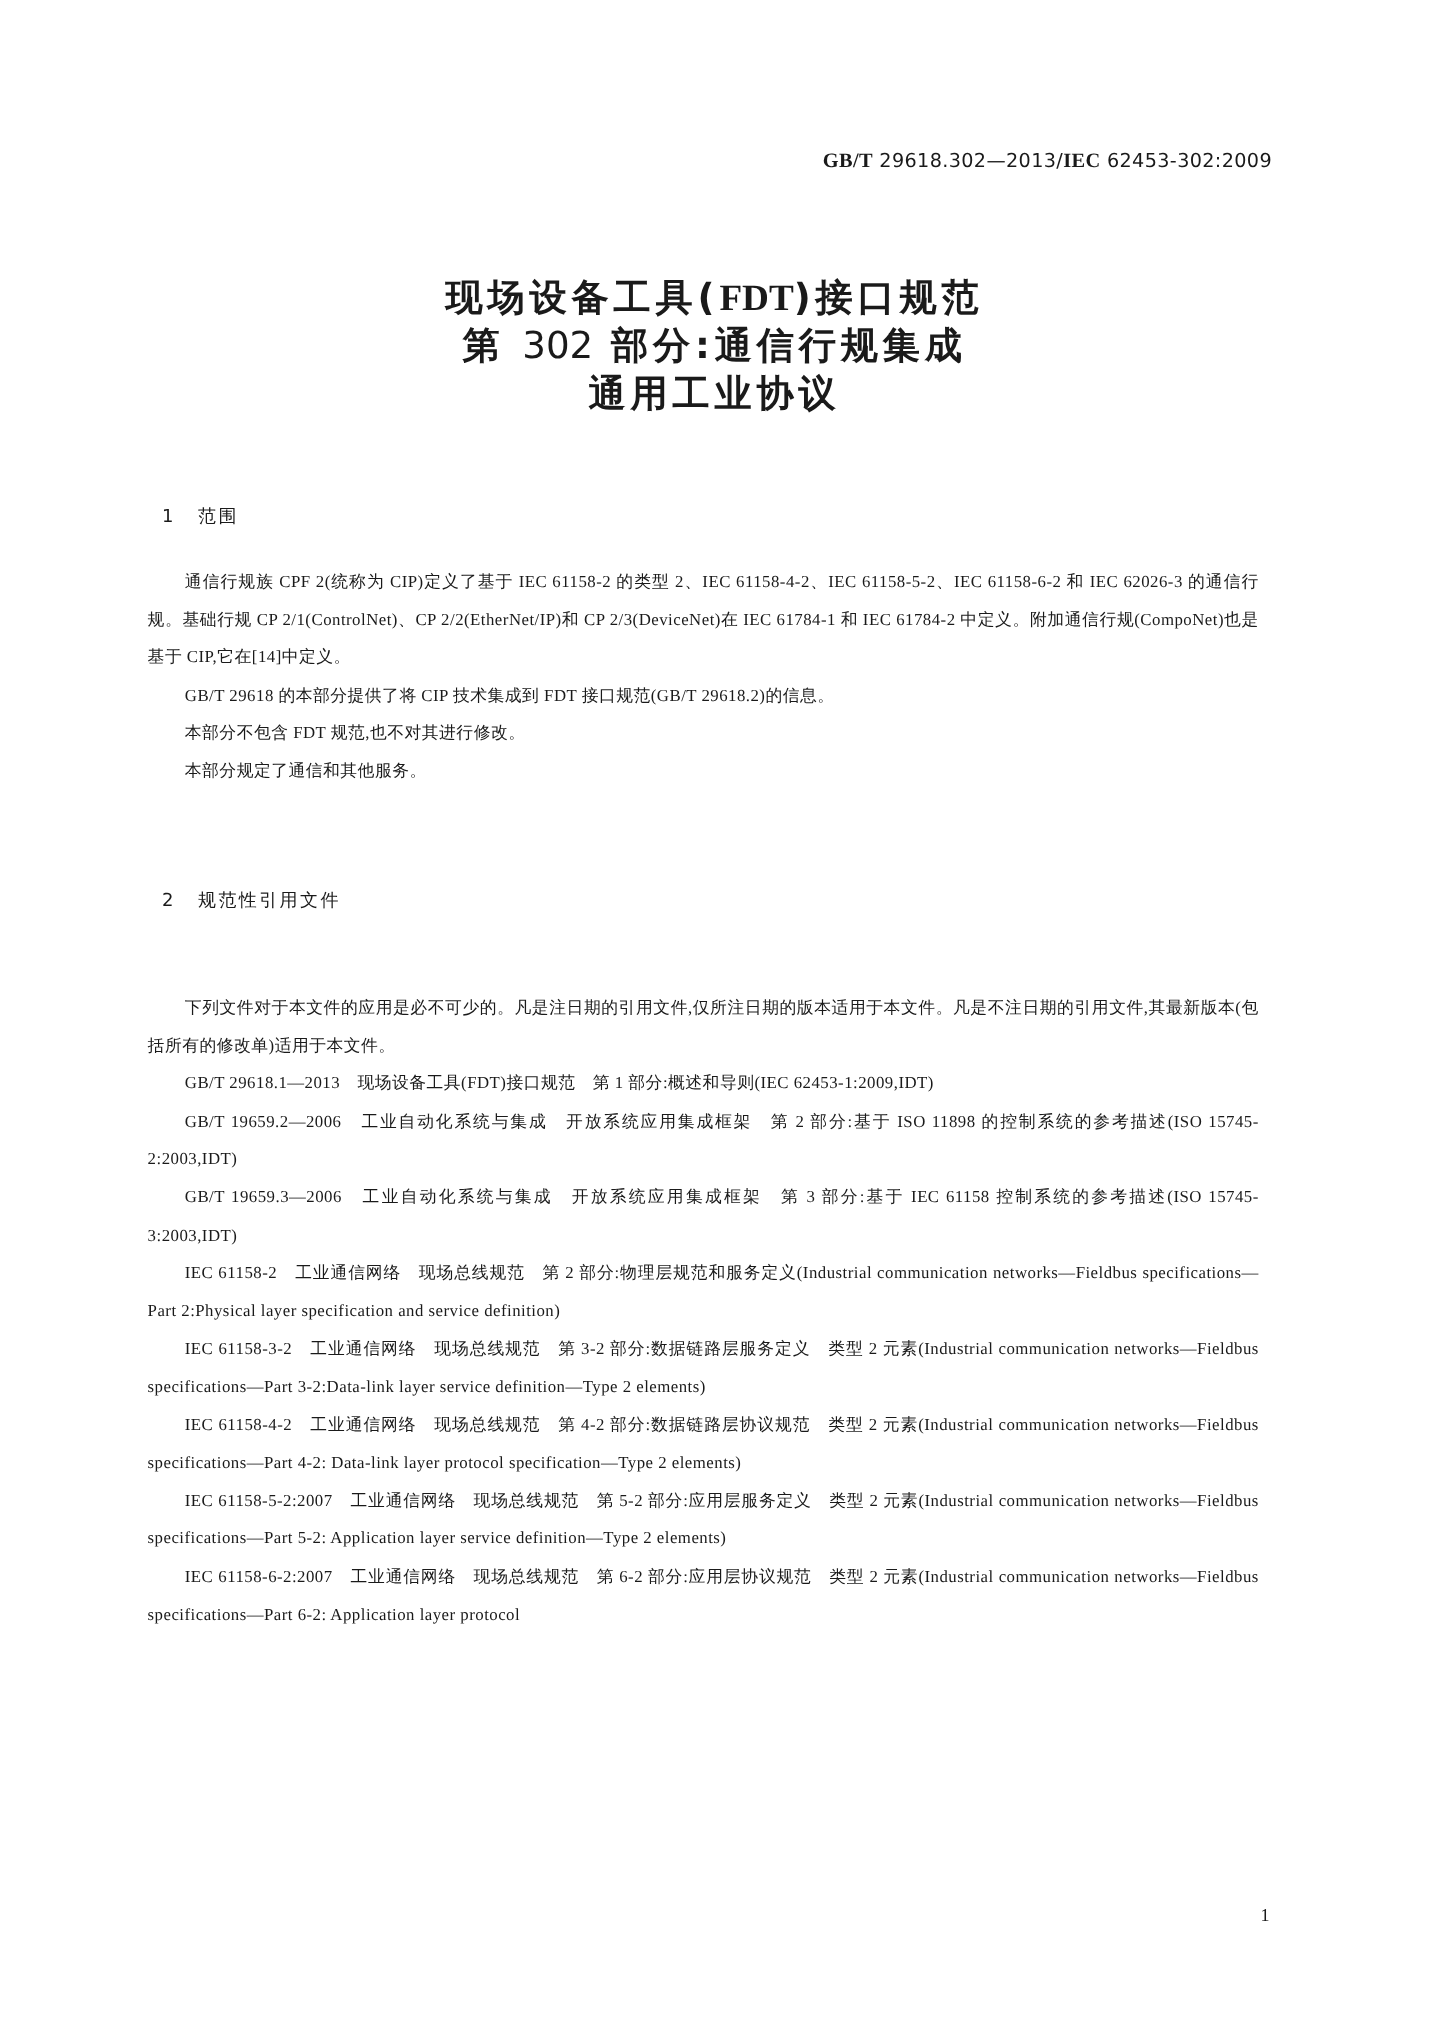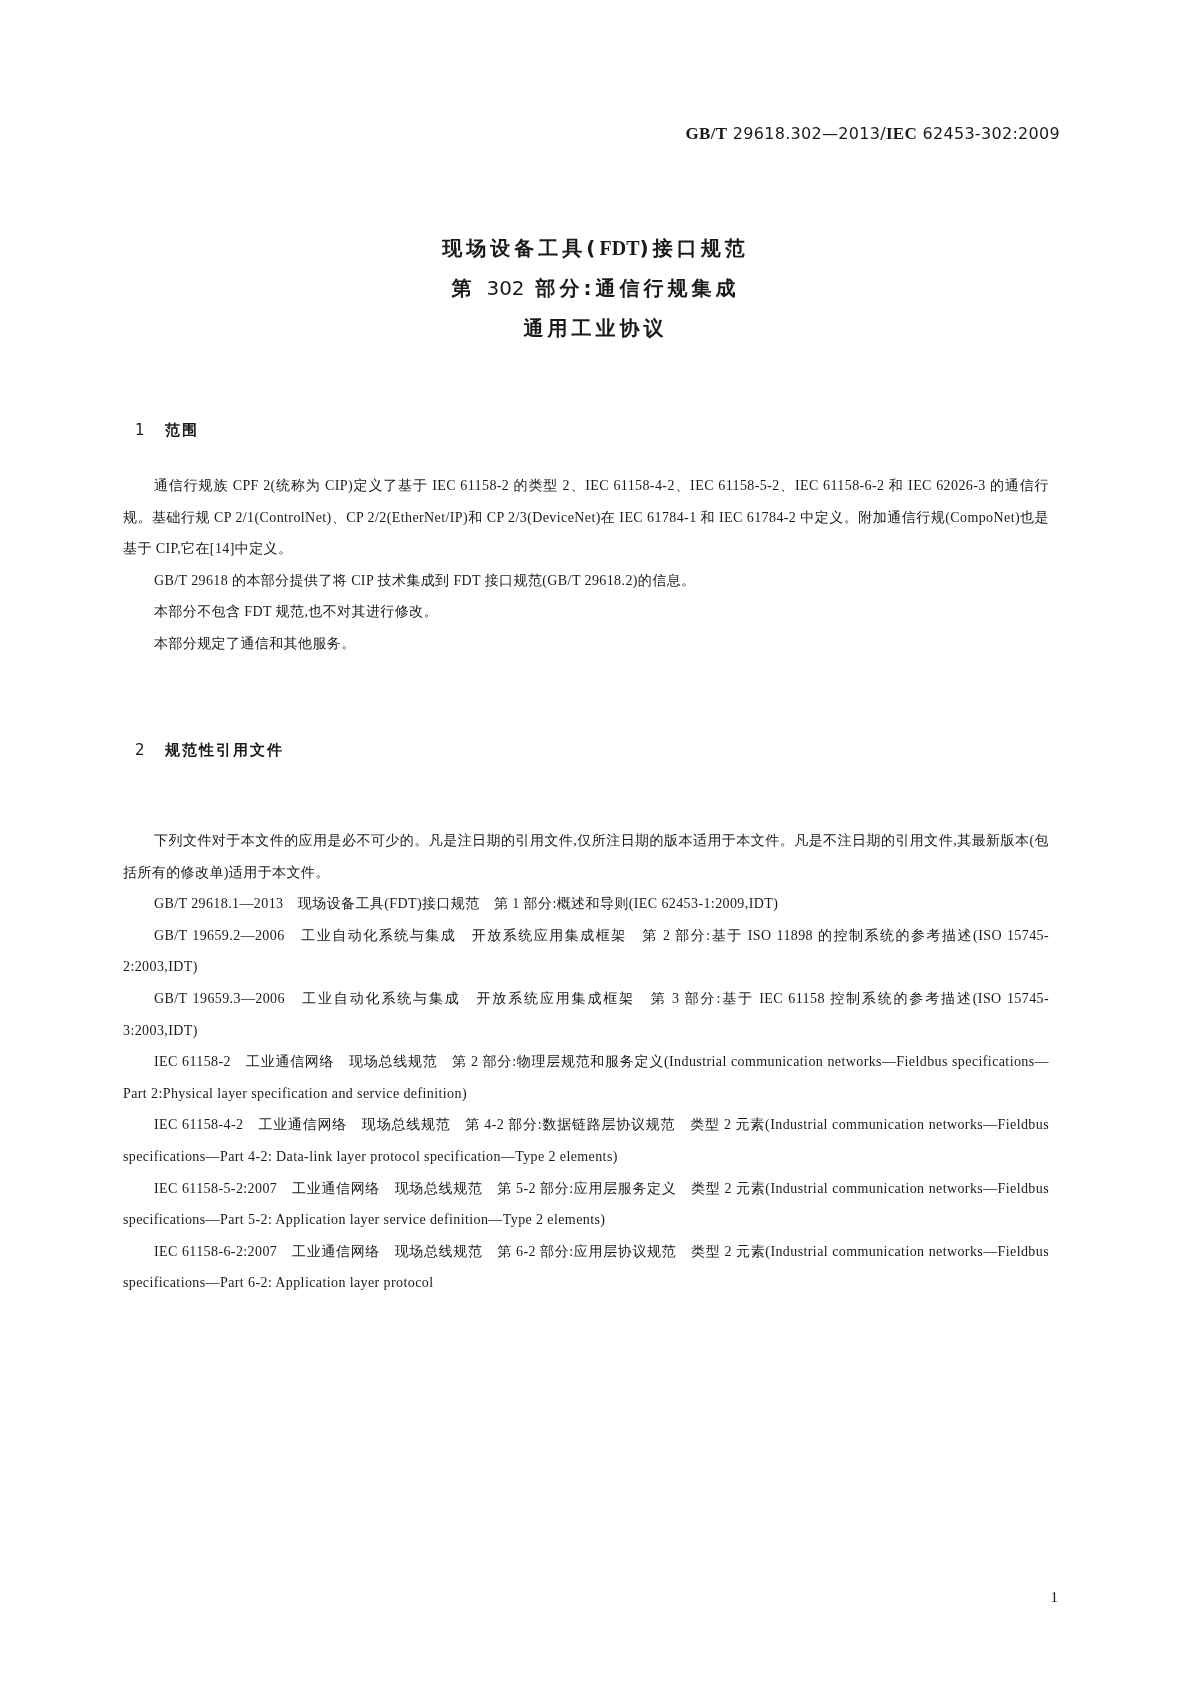--- a/index.html
+++ b/index.html
@@ -10,31 +10,31 @@
   }
   .std-code {
     position: absolute; right: 131px; top: 124px;
     font-size: 16px; letter-spacing: 0.3px;
     font-family: "DejaVu Sans", "Liberation Sans", sans-serif;
   }
   .std-code .b { font-family: "Liberation Serif", "DejaVu Serif", serif; font-weight: bold; font-size: 17px; text-align: right; }
   .title-block {
     position: absolute; left: 0; width: 1191px; top: 228px; text-align: center;
     font-family: "DejaVu Sans", "Liberation Sans", sans-serif;
-    font-size: 20px; line-height: 40px; font-weight: bold; letter-spacing: 4px;
+    font-size: 31px; line-height: 40px; font-weight: bold; letter-spacing: 4px;
   }
   .title-block .fdt { font-family: "Liberation Serif", serif; font-weight: bold; letter-spacing: 0; }
   .title-block .num { font-weight: normal; letter-spacing: 0; }
   .sec-head {
     position: absolute; left: 135px;
     font-family: "DejaVu Sans", "Liberation Sans", sans-serif;
     font-size: 15px; letter-spacing: 2px;
   }
   .sec-head .sn { display: inline-block; width: 30px; letter-spacing: 0; font-weight: normal; }
-  .sec-head .st { font-weight: bold; }
+  .sec-head .st { font-weight: normal; }
   .body {
     position: absolute; left: 123px; width: 926px;
     font-family: "Liberation Serif", "DejaVu Serif", serif;
     font-size: 14px; line-height: 31.6px; text-align: justify;
     letter-spacing: 0.4px;
   }
   .body p { margin: 0; text-indent: 31px; }
   .ref { margin: 0; text-indent: 31px; }
   .page-num {
     position: absolute; right: 133px; top: 1589px;
@@ -70,18 +70,19 @@
 <div class="sec-head" style="top:741px;">
   <span class="sn">2</span><span class="st">规范性引用文件</span>
 </div>
 
 <div class="body" style="top:801px;margin-top:24px;">
   <p>下列文件对于本文件的应用是必不可少的。凡是注日期的引用文件,仅所注日期的版本适用于本文件。凡是不注日期的引用文件,其最新版本(包括所有的修改单)适用于本文件。</p>
   <p class="ref">GB/T 29618.1—2013　现场设备工具(FDT)接口规范　第 1 部分:概述和导则(IEC 62453-1:2009,IDT)</p>
   <p class="ref">GB/T 19659.2—2006　工业自动化系统与集成　开放系统应用集成框架　第 2 部分:基于 ISO 11898 的控制系统的参考描述(ISO 15745-2:2003,IDT)</p>
   <p class="ref">GB/T 19659.3—2006　工业自动化系统与集成　开放系统应用集成框架　第 3 部分:基于 IEC 61158 控制系统的参考描述(ISO 15745-3:2003,IDT)</p>
   <p class="ref">IEC 61158-2　工业通信网络　现场总线规范　第 2 部分:物理层规范和服务定义(Industrial communication networks—Fieldbus specifications—Part 2:Physical layer specification and service definition)</p>
+  <p class="ref">IEC 61158-3-2　工业通信网络　现场总线规范　第 3-2 部分:数据链路层服务定义　类型 2 元素(Industrial communication networks—Fieldbus specifications—Part 3-2:Data-link layer service definition—Type 2 elements)</p>
   <p class="ref">IEC 61158-4-2　工业通信网络　现场总线规范　第 4-2 部分:数据链路层协议规范　类型 2 元素(Industrial communication networks—Fieldbus specifications—Part 4-2: Data-link layer protocol specification—Type 2 elements)</p>
   <p class="ref">IEC 61158-5-2:2007　工业通信网络　现场总线规范　第 5-2 部分:应用层服务定义　类型 2 元素(Industrial communication networks—Fieldbus specifications—Part 5-2: Application layer service definition—Type 2 elements)</p>
   <p class="ref">IEC 61158-6-2:2007　工业通信网络　现场总线规范　第 6-2 部分:应用层协议规范　类型 2 元素(Industrial communication networks—Fieldbus specifications—Part 6-2: Application layer protocol</p>
 </div>
 
 <div class="page-num">1</div>
 
 </body></html>

